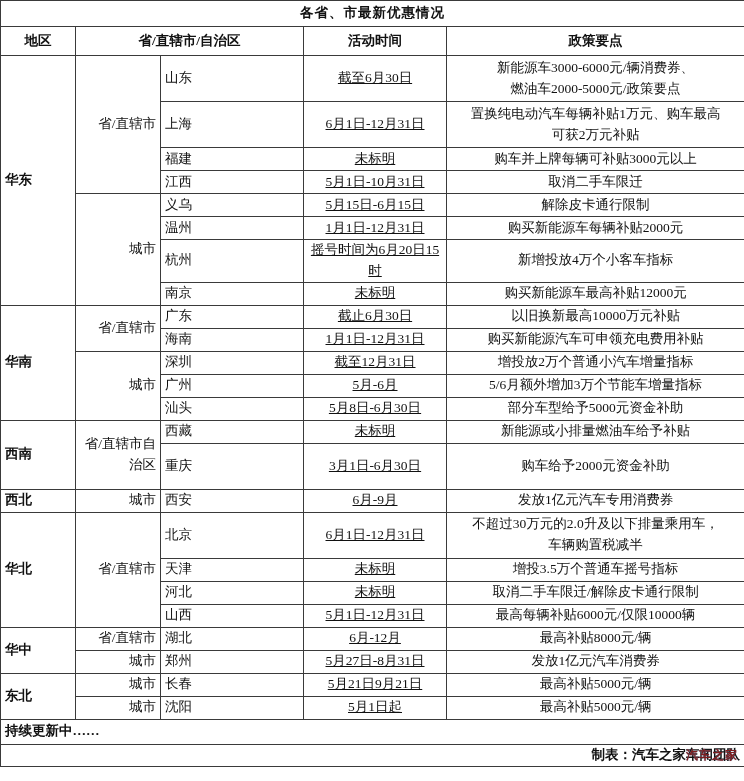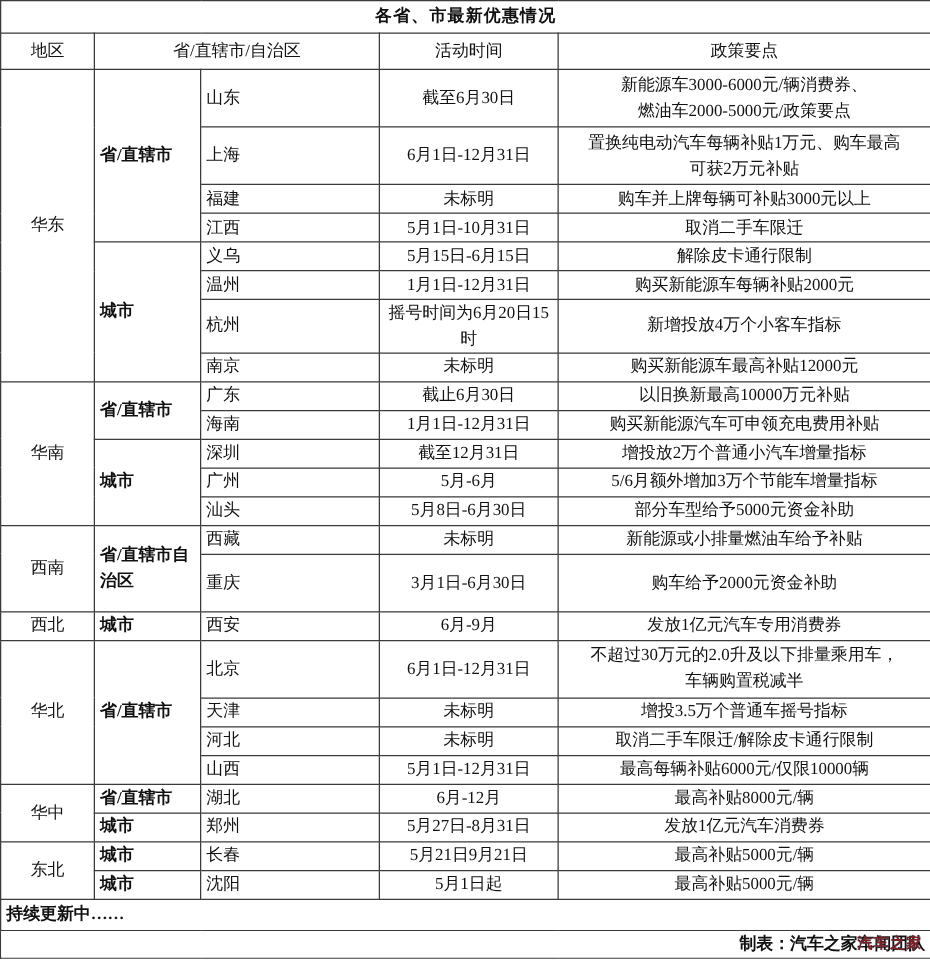--- a/index.html
+++ b/index.html
@@ -38,41 +38,42 @@
     font-size:16px;
     font-weight:bold;
     height:25px;
     letter-spacing:1px;
     border:1px solid #3a3a3a;
   }
   
   td.colhead{
     text-align:center;
     font-size:15px;
-    font-weight:normal;
+    font-weight:bold;
     height:28px;
   }
   
   td.region{
-    text-align:center;
+    text-align:left;
+    font-weight:bold;
+    font-size:15px;
+  }
+  td.type{
+    text-align:right;
     font-weight:normal;
-    font-size:15px;
-  }
-  td.type{
-    text-align:left;
-    font-weight:bold;
     font-size:14px;
   }
   td.place{
     text-align:left;
     font-size:13px;
   }
   td.date{
     text-align:center;
     font-size:12.5px;
+    text-decoration:underline;
   }
   td.policy{
     text-align:center;
     font-size:13.5px;
     padding-left:6px;
   }
   td.policy .ln{display:block;white-space:nowrap;}
   
   td.updating{
     text-align:left;

